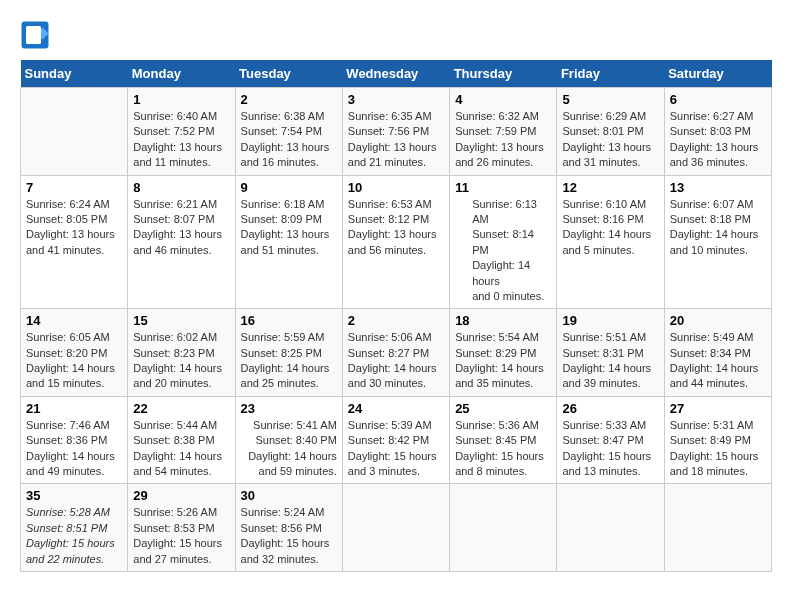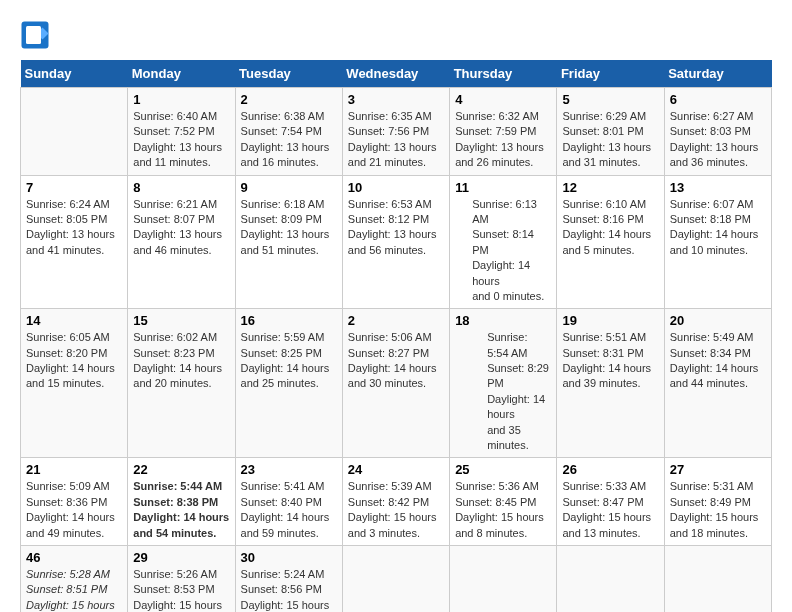--- a/index.html
+++ b/index.html
@@ -237,21 +237,21 @@
         </td>
         <td>
           <span class="day-number">2</span>
           <div class="day-info" style="white-space: pre-line;">Sunrise: 5:06 AM
 Sunset: 8:27 PM
 Daylight: 14 hours
 and 30 minutes.</div>
         </td>
         <td>
           <span class="day-number">18</span>
-          <div class="day-info" style="white-space: pre-line; margin-left: 32px;">Sunrise: 5:54 AM
+          <div class="day-info" style="white-space: pre-line;">Sunrise: 5:54 AM
 Sunset: 8:29 PM
 Daylight: 14 hours
 and 35 minutes.</div>
         </td>
         <td>
           <span class="day-number">19</span>
           <div class="day-info" style="white-space: pre-line;">Sunrise: 5:51 AM
 Sunset: 8:31 PM
 Daylight: 14 hours
 and 39 minutes.</div>
@@ -260,35 +260,35 @@
           <span class="day-number">20</span>
           <div class="day-info" style="white-space: pre-line;">Sunrise: 5:49 AM
 Sunset: 8:34 PM
 Daylight: 14 hours
 and 44 minutes.</div>
         </td>
       </tr>
       <tr>
         <td>
           <span class="day-number">21</span>
-          <div class="day-info" style="white-space: pre-line;">Sunrise: 5:09 AM
+          <div class="day-info" style="white-space: pre-line;">Sunrise: 7:46 AM
 Sunset: 8:36 PM
 Daylight: 14 hours
 and 49 minutes.</div>
         </td>
         <td>
           <span class="day-number">22</span>
-          <div class="day-info" style="white-space: pre-line; font-weight: bold;">Sunrise: 5:44 AM
+          <div class="day-info" style="white-space: pre-line;">Sunrise: 5:44 AM
 Sunset: 8:38 PM
 Daylight: 14 hours
 and 54 minutes.</div>
         </td>
         <td>
           <span class="day-number">23</span>
-          <div class="day-info" style="white-space: pre-line;">Sunrise: 5:41 AM
+          <div class="day-info" style="white-space: pre-line; text-align: right;">Sunrise: 5:41 AM
 Sunset: 8:40 PM
 Daylight: 14 hours
 and 59 minutes.</div>
         </td>
         <td>
           <span class="day-number">24</span>
           <div class="day-info" style="white-space: pre-line;">Sunrise: 5:39 AM
 Sunset: 8:42 PM
 Daylight: 15 hours
 and 3 minutes.</div>
@@ -310,21 +310,21 @@
         <td>
           <span class="day-number">27</span>
           <div class="day-info" style="white-space: pre-line;">Sunrise: 5:31 AM
 Sunset: 8:49 PM
 Daylight: 15 hours
 and 18 minutes.</div>
         </td>
       </tr>
       <tr>
         <td>
-          <span class="day-number">46</span>
+          <span class="day-number">35</span>
           <div class="day-info" style="white-space: pre-line; font-style: italic;">Sunrise: 5:28 AM
 Sunset: 8:51 PM
 Daylight: 15 hours
 and 22 minutes.</div>
         </td>
         <td>
           <span class="day-number">29</span>
           <div class="day-info" style="white-space: pre-line;">Sunrise: 5:26 AM
 Sunset: 8:53 PM
 Daylight: 15 hours

